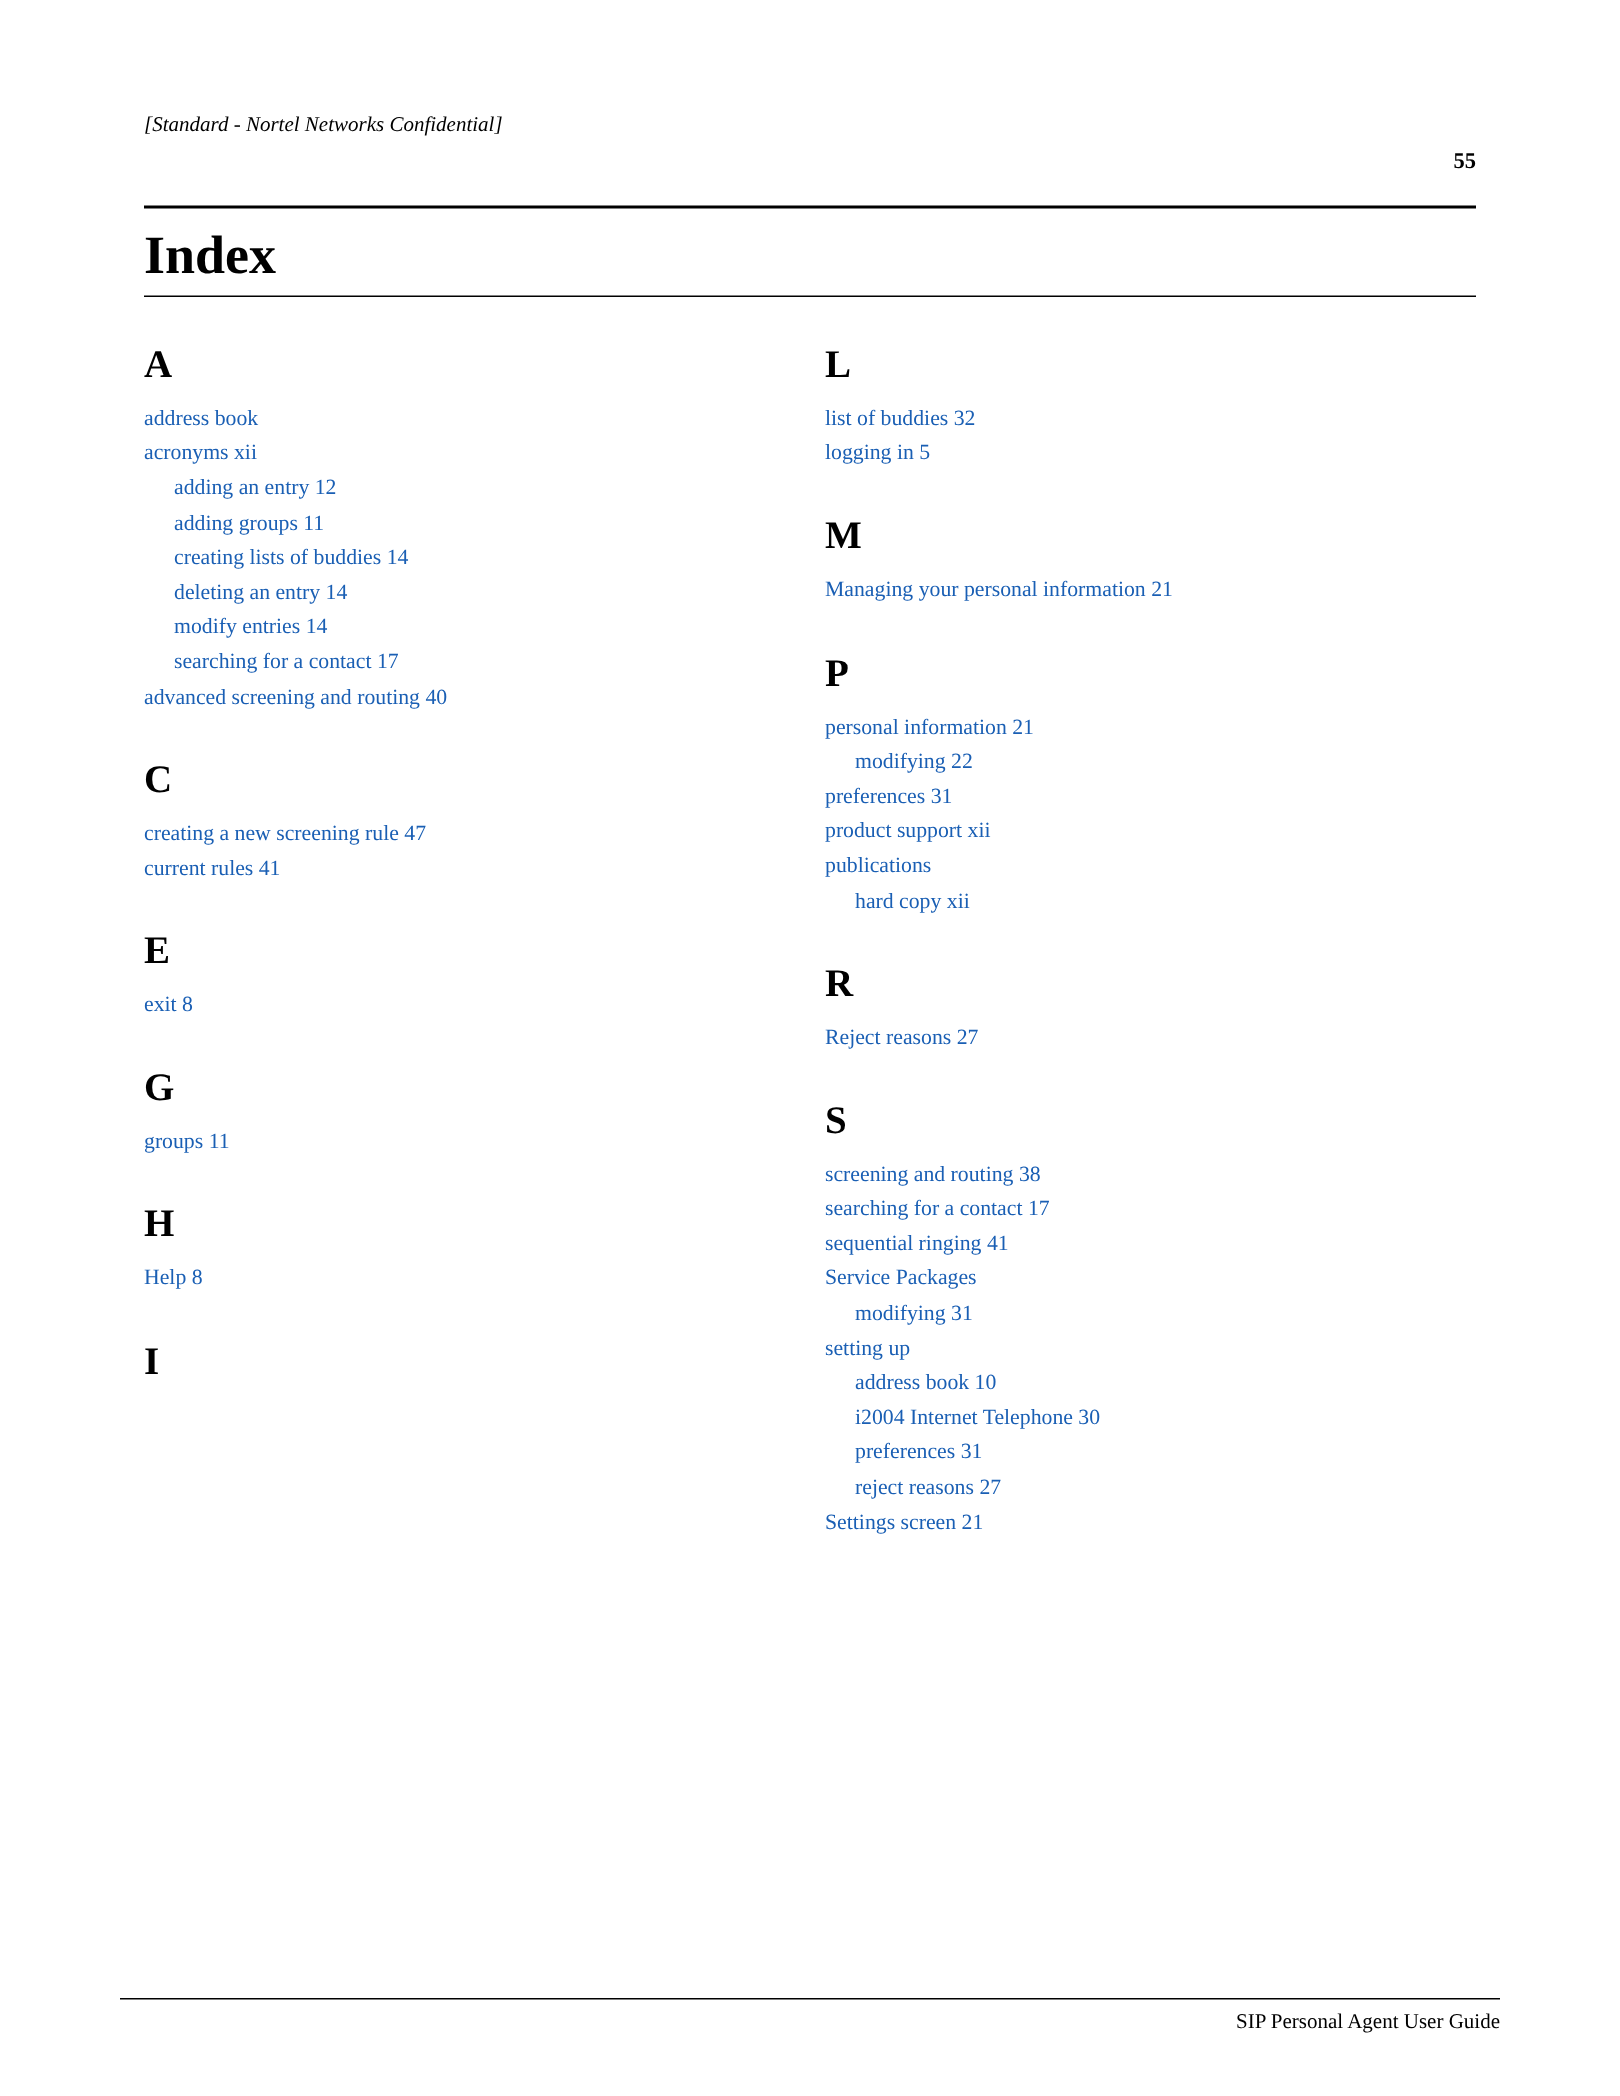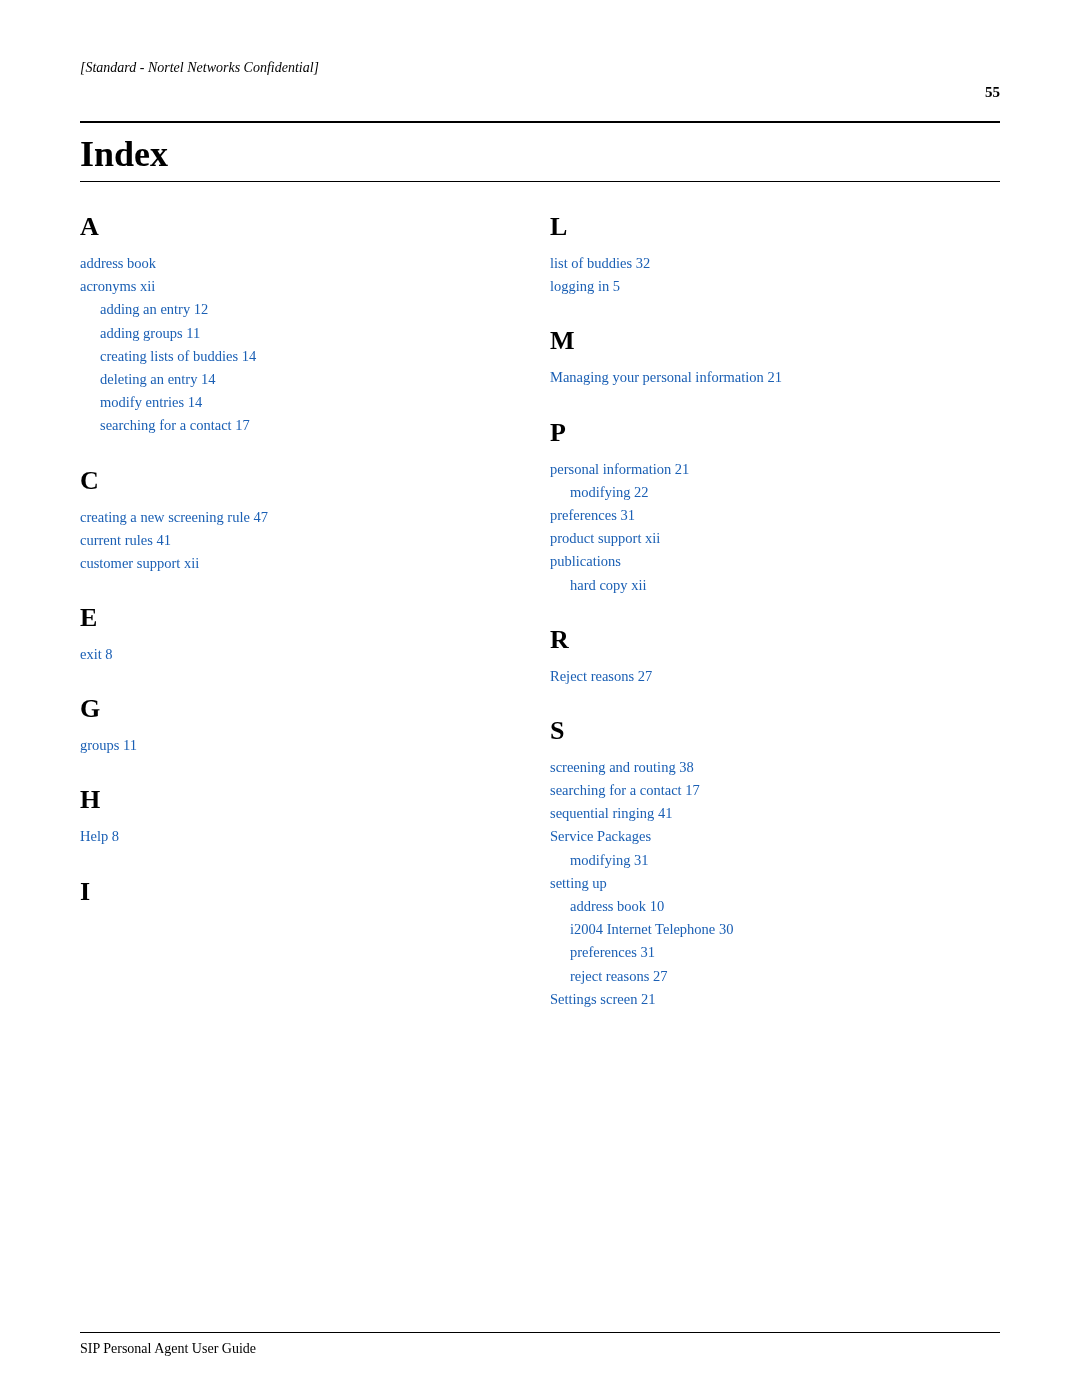--- a/index.html
+++ b/index.html
@@ -12,21 +12,21 @@
       width: 1080px;
       min-height: 1397px;
       position: relative;
     }
 
     .page-wrapper {
       width: 1080px;
       min-height: 1397px;
       background: #fff;
       position: relative;
-      padding: 0;
+      padding: 16px;
     }
 
     .header-area {
       padding: 60px 80px 0 80px;
     }
 
     .confidential-line {
       font-style: italic;
       font-size: 14px;
       color: #000;
@@ -108,20 +108,21 @@
       padding: 0 80px;
     }
 
     .footer-divider {
       border: none;
       border-top: 1.5px solid #000;
       margin-bottom: 8px;
     }
 
     .footer-text {
+      text-align: right;
       font-size: 14px;
       color: #000;
     }
   </style>
 </head>
 <body>
 
 <div class="page-wrapper">
 
   <div class="header-area">
@@ -137,26 +138,26 @@
         <div class="section">
           <div class="section-letter">A</div>
           <a class="index-link" href="#">address book</a>
           <a class="index-link" href="#">acronyms   xii</a>
           <a class="index-link indented" href="#">adding an entry   12</a>
           <a class="index-link indented" href="#">adding groups   11</a>
           <a class="index-link indented" href="#">creating lists of buddies   14</a>
           <a class="index-link indented" href="#">deleting an entry   14</a>
           <a class="index-link indented" href="#">modify entries   14</a>
           <a class="index-link indented" href="#">searching for a contact   17</a>
+          <a class="index-link" href="#">advanced screening and routing   40</a>
         </div>
         <div class="section">
           <div class="section-letter">C</div>
           <a class="index-link" href="#">creating a new screening rule   47</a>
           <a class="index-link" href="#">current rules   41</a>
-          <a class="index-link" href="#">customer support   xii</a>
         </div>
         <div class="section">
           <div class="section-letter">E</div>
           <a class="index-link" href="#">exit   8</a>
         </div>
         <div class="section">
           <div class="section-letter">G</div>
           <a class="index-link" href="#">groups   11</a>
         </div>
         <div class="section">

